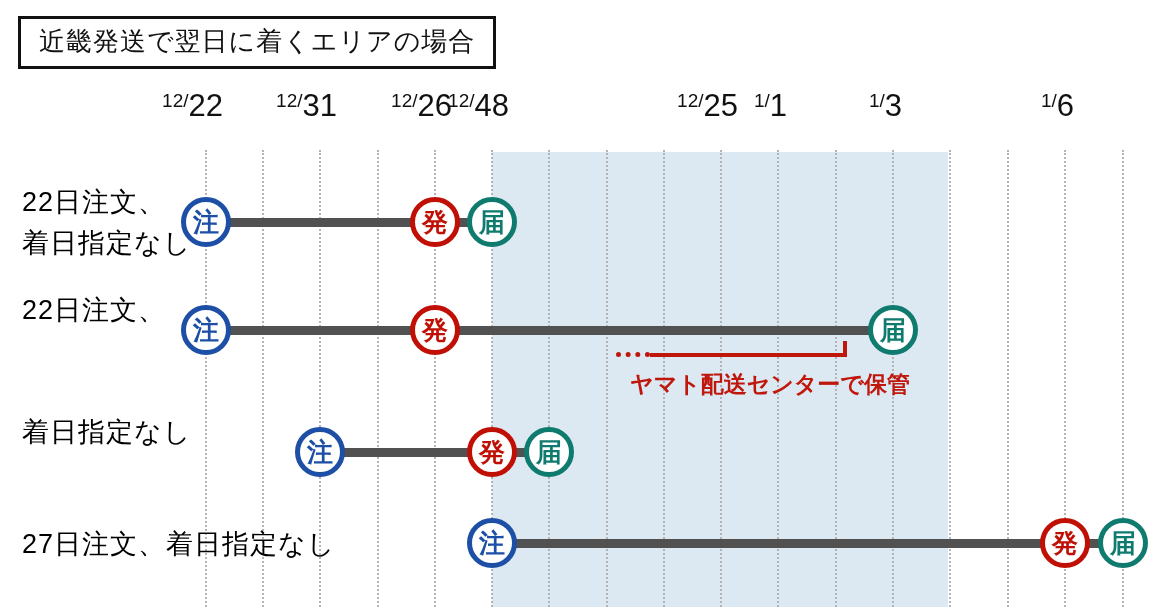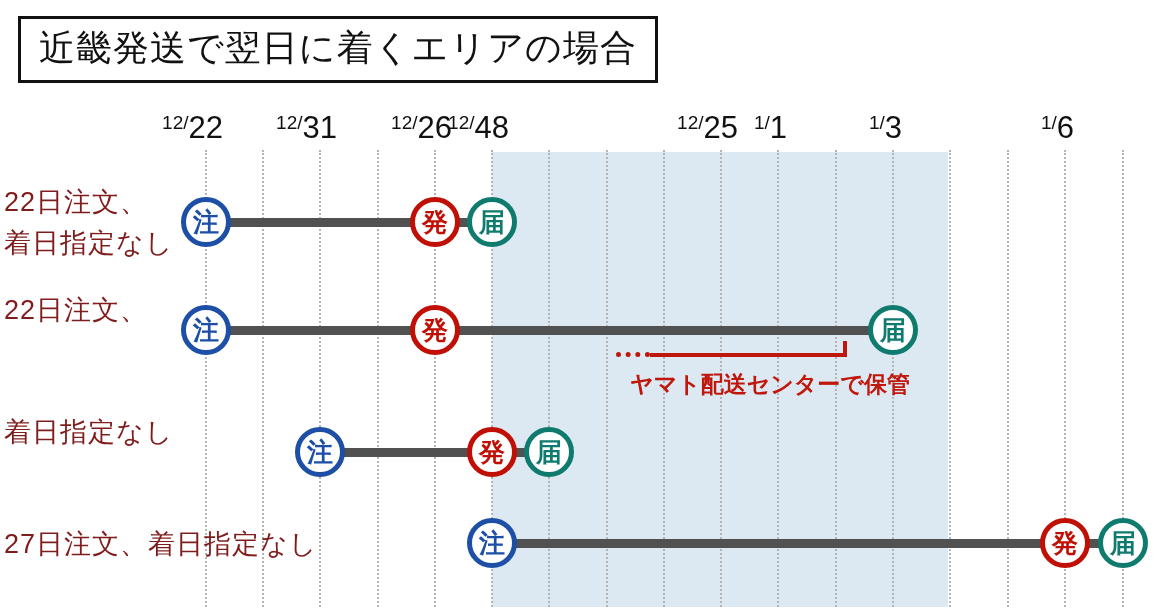--- a/index.html
+++ b/index.html
@@ -1,43 +1,43 @@
 <!DOCTYPE html>
 <html><head>
 <meta charset="utf-8">
 <style>
   * { margin:0; padding:0; box-sizing:border-box; }
   body { background:#fff; font-family:"Liberation Sans","DejaVu Sans",sans-serif; }
   #stage { position:relative; width:1160px; height:615px; background:#ffffff; overflow:hidden; }
 
   .title-box { position:absolute; left:18px; top:16px; border:3px solid #111;
                padding:5px 18px 7px 18px; background:#fff; }
-  .title-box span { font-size:36px; color:#111; letter-spacing:1px; }
+  .title-box span { font-size:26px; color:#111; letter-spacing:1px; }
 
-  .tick { position:absolute; top:110px; white-space:nowrap; color:#111; }
+  .tick { position:absolute; top:88px; white-space:nowrap; color:#111; }
   .tick .mo  { font-size:19px; position:relative; top:-9px; }
   .tick .day { font-size:31px; }
 
   .holiday-band { position:absolute; top:152px; height:455px; background:#dde9f2; }
   .gridline { position:absolute; top:150px; height:457px; width:0;
               border-left:2px dotted #b3b3b3; }
 
   .holiday-label { position:absolute; left:492px; width:456px; top:172px;
                    text-align:center; font-weight:bold; font-size:22px; color:#1877bd; }
 
   .tline { position:absolute; height:9px; background:#515151; border-radius:1px; }
 
   .circle { position:absolute; width:50px; height:50px; border-radius:50%;
             background:#fff; display:flex; align-items:center; justify-content:center;
             font-weight:bold; font-size:26px; line-height:1; }
   .c-blue { border:5px solid #1c4fa5; color:#1c4fa5; }
   .c-red  { border:5px solid #c01005; color:#c01005; }
   .c-teal { border:5px solid #0f7a6e; color:#0f7a6e; }
 
-  .row-label { position:absolute; left:4px; color:#7f1d1d; font-size:27px;
+  .row-label { position:absolute; left:22px; color:#000000; font-size:27px;
                line-height:41px; letter-spacing:1px; white-space:nowrap; }
 
   .ann-dots  { position:absolute; left:616px; top:352px; width:34px; height:0;
                border-top:5px dotted #c0170c; }
   .ann-line  { position:absolute; left:650px; top:353px; width:197px; height:4px; background:#c0170c; }
   .ann-riser { position:absolute; left:843px; top:341px; width:4px; height:16px; background:#c0170c; }
   .ann-label { position:absolute; left:605px; top:369px; width:330px; text-align:center;
                font-weight:bold; font-size:23px; color:#c0170c; white-space:nowrap; }
 </style>
 </head>

